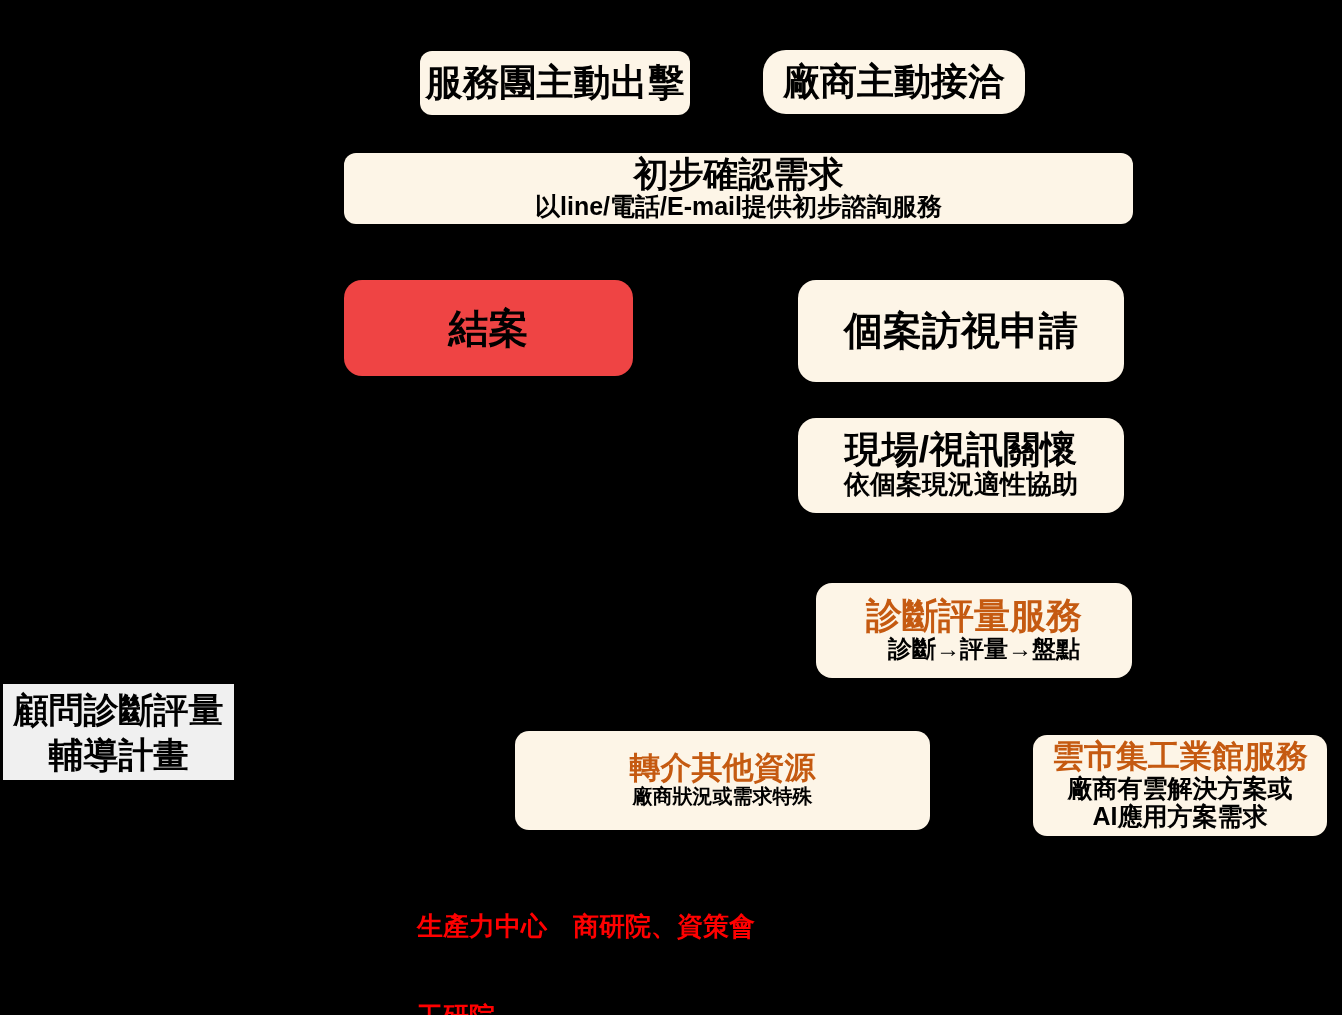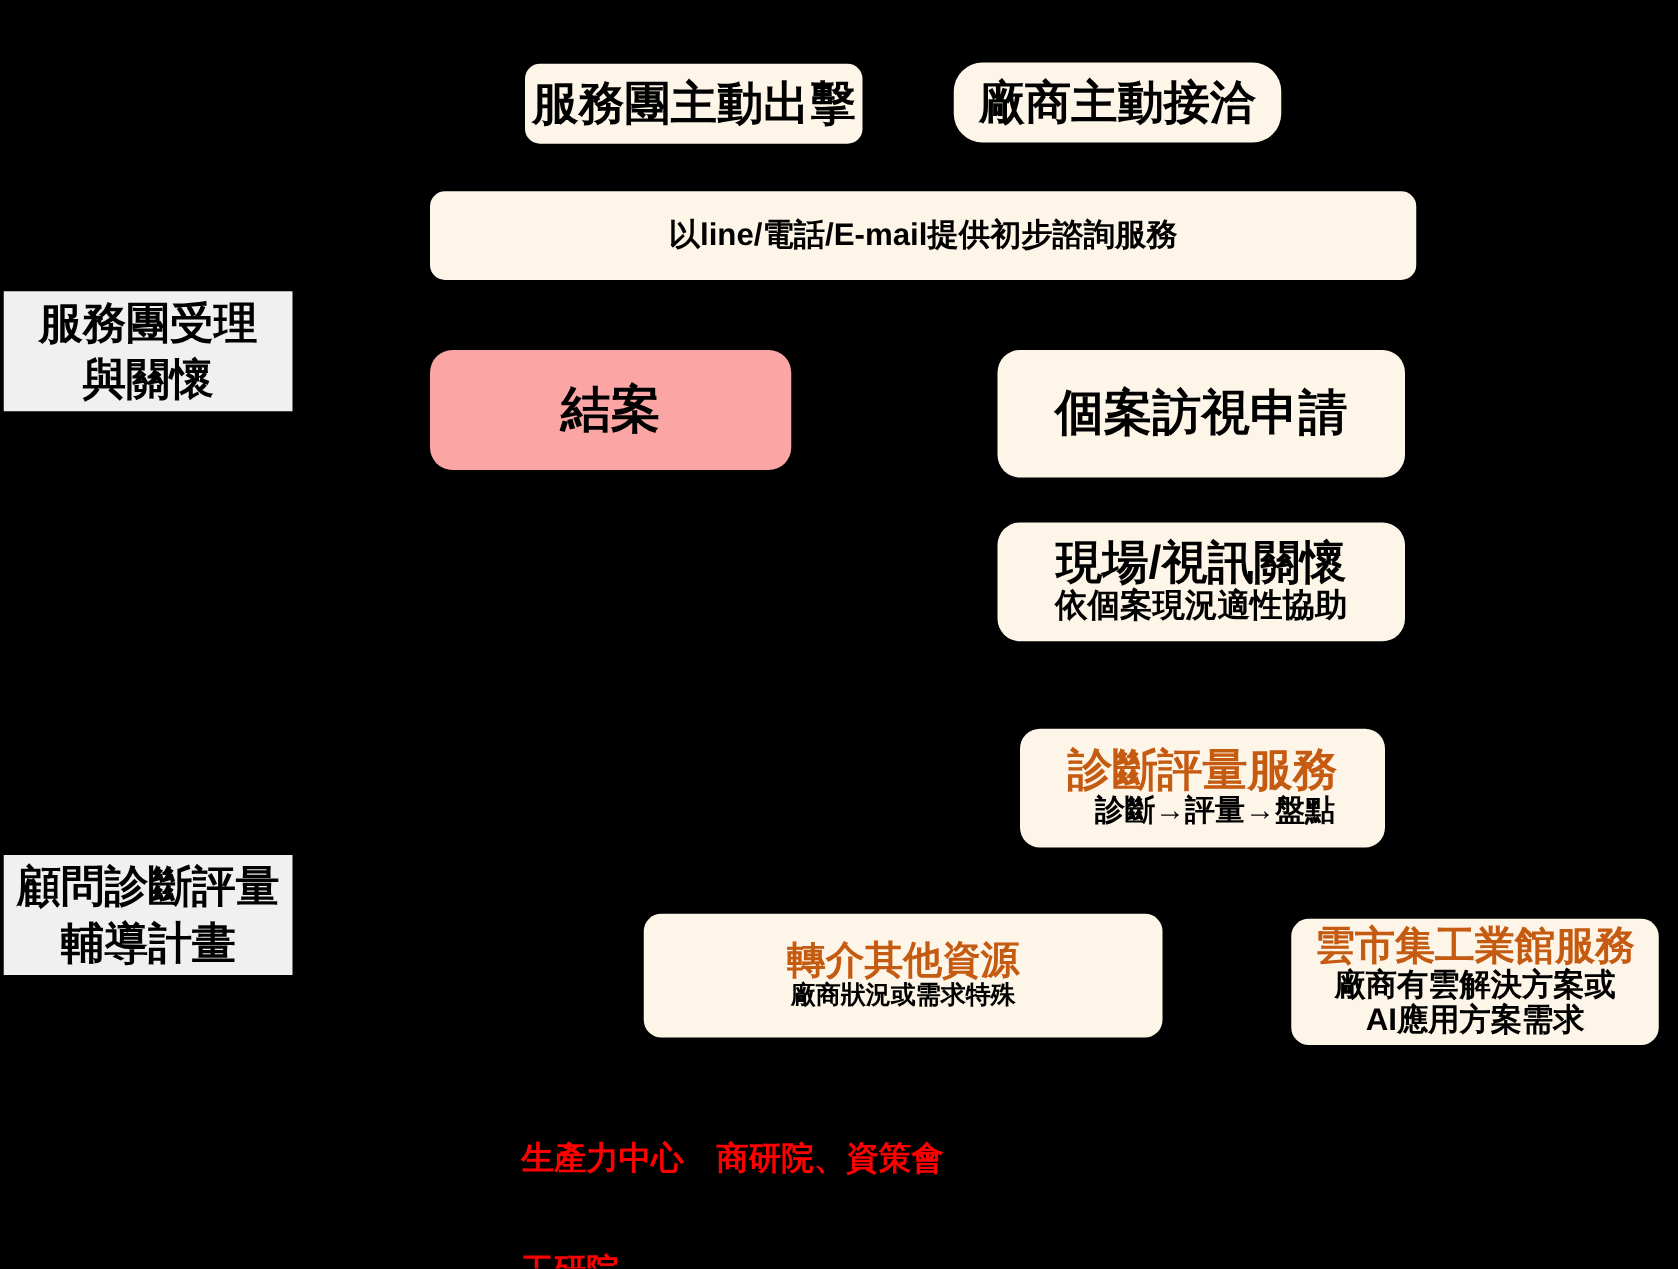--- a/index.html
+++ b/index.html
@@ -31,31 +31,31 @@
 
   .n-team   { left: 420px; top: 51px;  width: 270px; height: 64px; border-radius: 12px; }
   .n-team   .title { font-size: 37px; }
   .n-vendor { left: 763px; top: 50px;  width: 262px; height: 64px; border-radius: 23px; }
   .n-vendor .title { font-size: 37px; }
 
   .n-confirm { left: 344px; top: 153px; width: 789px; height: 71px; border-radius: 12px; }
   .n-confirm .title { font-size: 35px; line-height: 1.05; }
   .n-confirm .subtitle { font-size: 25px; line-height: 1.1; }
 
-  .n-close { left: 344px; top: 280px; width: 289px; height: 96px; background: #fca5a5; border-radius: 18px; }
+  .n-close { left: 344px; top: 280px; width: 289px; height: 96px; background: #ef4444; border-radius: 18px; }
   .n-close .title { font-size: 40px; }
 
   .n-visit { left: 798px; top: 280px; width: 326px; height: 102px; border-radius: 18px; }
   .n-visit .title { font-size: 39px; }
 
   .n-onsite { left: 798px; top: 418px; width: 326px; height: 95px; border-radius: 18px; text-align: right; }
   .n-onsite .title { font-size: 37px; line-height: 1.05; }
   .n-onsite .subtitle { font-size: 26px; line-height: 1.15; }
 
-  .n-diag { left: 816px; top: 583px; width: 292px; height: 95px; border-radius: 16px; }
+  .n-diag { left: 816px; top: 583px; width: 316px; height: 95px; border-radius: 16px; }
   .n-diag .title { font-size: 36px; line-height: 1.05; }
   .n-diag .subtitle { font-size: 24px; line-height: 1.2; margin-left: 20px; }
 
   .n-referral { left: 515px; top: 731px; width: 415px; height: 99px; border-radius: 14px; }
   .n-referral .title { font-size: 31px; line-height: 1.05; }
   .n-referral .subtitle { font-size: 20px; line-height: 1.18; }
 
   .n-cloud { left: 1033px; top: 735px; width: 294px; height: 101px; border-radius: 14px; }
   .n-cloud .title { font-size: 32px; line-height: 1.05; }
   .n-cloud .subtitle { font-size: 25px; line-height: 1.15; }
@@ -95,27 +95,24 @@
 
   <div class="node n-team">
     <div class="title">服務團主動出擊</div>
   </div>
 
   <div class="node n-vendor">
     <div class="title">廠商主動接洽</div>
   </div>
 
   <div class="node n-confirm">
+    <div class="title">初步確認需求</div>
     <div class="subtitle">以line/電話/E-mail提供初步諮詢服務</div>
   </div>
 
-  <div class="stage-label sl-1">
-    <span>服務團受理</span>
-    <span>與關懷</span>
-  </div>
 
   <div class="node n-close">
     <div class="title">結案</div>
   </div>
 
   <div class="node n-visit">
     <div class="title">個案訪視申請</div>
   </div>
 
   <div class="node n-onsite">

